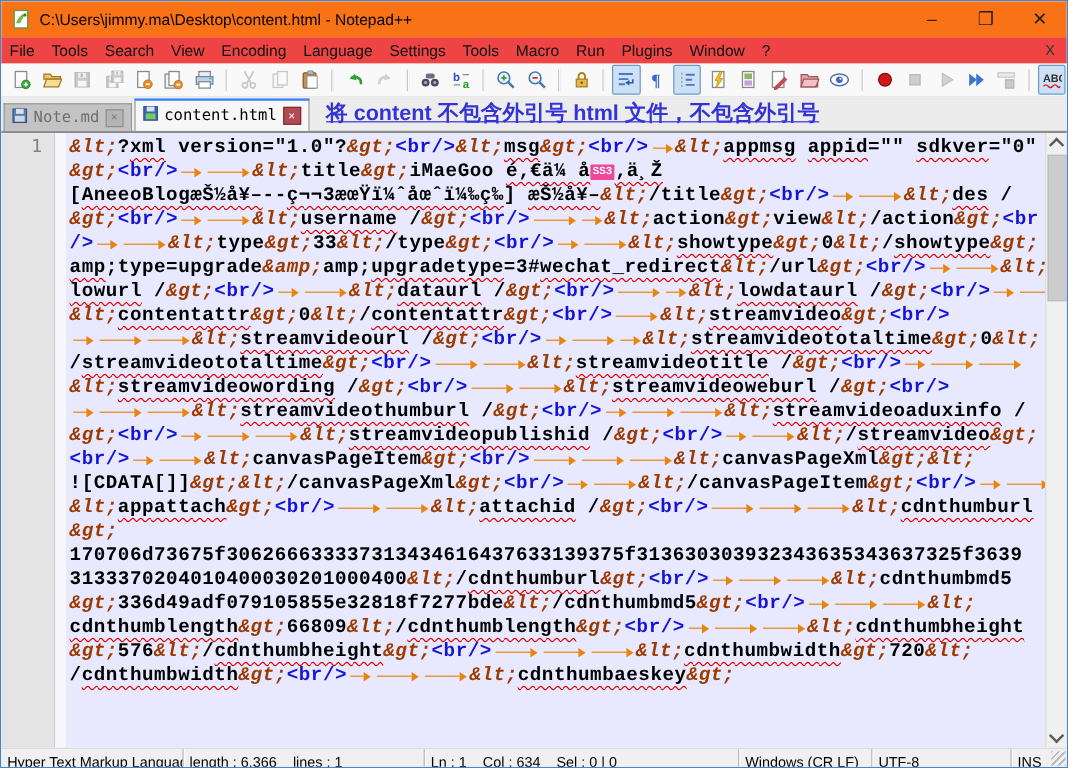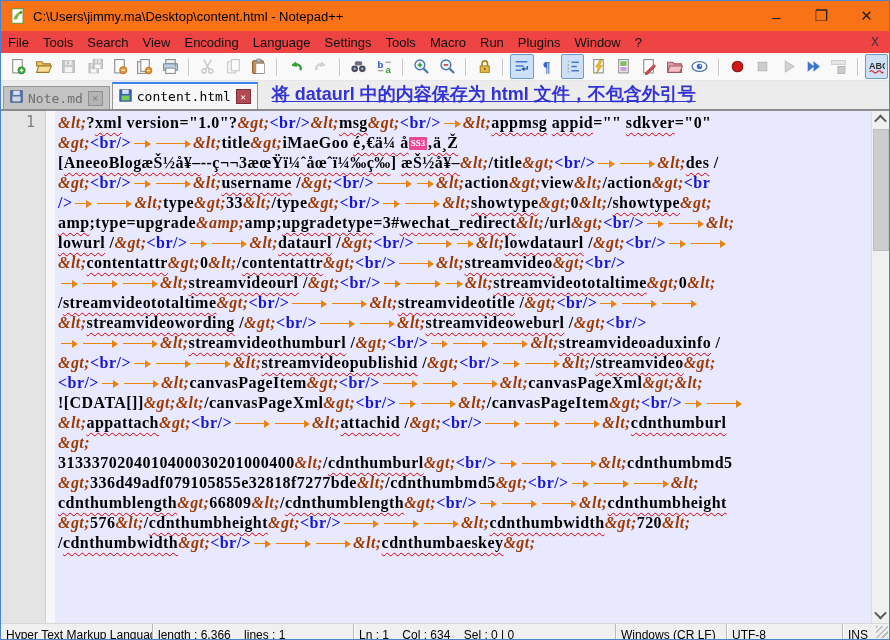--- a/index.html
+++ b/index.html
@@ -32,21 +32,21 @@
         background:#b4b4b4;color:#7a7a7a;border:1px solid #8f8f8f;}
   .tab.active .tabx{background:#b24a52;color:#fff;border-color:#7e2e36;}
   #tabnote{margin:0 0 3px 14px;font-size:18px;font-weight:bold;color:#3434d6;text-decoration:underline;white-space:nowrap;}
 
   
   #editor{position:relative;height:512px;display:flex;background:#e8e8ff;overflow:hidden;}
   #gutter{width:45px;background:#e4e4e4;border-right:1px solid #cfcfcf;flex:0 0 auto;
           font-family:"DejaVu Sans Mono",monospace;font-size:15px;color:#808080;text-align:right;padding:2px 10px 0 0;box-sizing:border-box;}
   #margin2{width:9px;background:#f6f6fb;flex:0 0 auto;}
   #textarea{flex:1 1 auto;padding:2px 0 0 3px;overflow:hidden;}
-  .erow{height:20px;line-height:20px;white-space:pre;font-family:Liberation Serif, serif;
+  .erow{height:20px;line-height:20px;white-space:pre;font-family:Liberation Mono, monospace;
         font-size:16px;font-weight:700;letter-spacing:.45px;color:#000;}
   .sg-e{color:#9c3a00;font-style:italic;}
   .sg-b{color:#1515d8;}
   .sg-m{text-decoration:underline wavy #e00000 1px;text-underline-offset:4px;text-decoration-skip-ink:none;}
   .sg-k{display:inline-block;background:#ec4899;color:#fff;font-size:9px;font-weight:bold;letter-spacing:0;
         line-height:13px;height:13px;padding:0 2px;vertical-align:2px;border-radius:1px;}
   .ar{position:relative;display:inline-block;height:18px;vertical-align:top;}
   .ar.a1{width:22px;} .ar.a2{width:40px;}
   .ar::before{content:"";position:absolute;left:3px;right:8px;top:10px;border-top:1.5px solid #e8840c;}
   .ar::after{content:"";position:absolute;right:2px;top:7px;border-left:6px solid #e8840c;border-top:4px solid transparent;border-bottom:4px solid transparent;}
@@ -340,21 +340,21 @@
       </span>
       <span class="tab active">
         <span><svg width="13" height="13" viewBox="0 0 16 16">
             <rect x="1" y="1" width="14" height="14" fill="#3a66b8" stroke="#2a4a80"></rect>
             <rect x="4" y="1" width="8" height="5" fill="#d8e2ee"></rect>
             <rect x="3" y="8" width="10" height="6" fill="#7ac858"></rect>
           </svg></span>
         <span>content.html</span>
         <span class="tabx">✕</span>
       </span>
-      <span id="tabnote">将 dataurl 中的内容保存为 html 文件，不包含外引号</span>
+      <span id="tabnote">将 content 不包含外引号 html 文件，不包含外引号</span>
   </div>
 
   <div id="editor">
     <div id="gutter">
       <div>1</div>
     </div>
     <div id="margin2"></div>
     <div id="textarea">
         <div class="erow"><span class="sg-e">&amp;lt;</span><span class="sg-t">?</span><span class="sg-m">xml</span><span class="sg-t"> version="1.0"?</span><span class="sg-e">&amp;gt;</span><span class="sg-b">&lt;br/&gt;</span><span class="sg-e">&amp;lt;</span><span class="sg-m">msg</span><span class="sg-e">&amp;gt;</span><span class="sg-b">&lt;br/&gt;</span><span class="ar a1"></span><span class="sg-e">&amp;lt;</span><span class="sg-m">appmsg</span><span class="sg-t"> </span><span class="sg-m">appid</span><span class="sg-t">="" </span><span class="sg-m">sdkver</span><span class="sg-t">="0"</span></div>
         <div class="erow"><span class="sg-e">&amp;gt;</span><span class="sg-b">&lt;br/&gt;</span><span class="ar a1"></span><span class="ar a2"></span><span class="sg-e">&amp;lt;</span><span class="sg-t">title</span><span class="sg-e">&amp;gt;</span><span class="sg-t">iMaeGoo </span><span class="sg-m">é‚€ä¼ å</span><span class="sg-k">SS3</span><span class="sg-m">‚ä¸Ž</span></div>
@@ -366,20 +366,21 @@
         <div class="erow"><span class="sg-e">&amp;lt;</span><span class="sg-m">contentattr</span><span class="sg-e">&amp;gt;</span><span class="sg-t">0</span><span class="sg-e">&amp;lt;</span><span class="sg-t">/</span><span class="sg-m">contentattr</span><span class="sg-e">&amp;gt;</span><span class="sg-b">&lt;br/&gt;</span><span class="ar a2"></span><span class="sg-e">&amp;lt;</span><span class="sg-m">streamvideo</span><span class="sg-e">&amp;gt;</span><span class="sg-b">&lt;br/&gt;</span></div>
         <div class="erow"><span class="ar a1"></span><span class="ar a2"></span><span class="ar a2"></span><span class="sg-e">&amp;lt;</span><span class="sg-m">streamvideourl</span><span class="sg-t"> /</span><span class="sg-e">&amp;gt;</span><span class="sg-b">&lt;br/&gt;</span><span class="ar a1"></span><span class="ar a2"></span><span class="ar a1"></span><span class="sg-e">&amp;lt;</span><span class="sg-m">streamvideototaltime</span><span class="sg-e">&amp;gt;</span><span class="sg-t">0</span><span class="sg-e">&amp;lt;</span></div>
         <div class="erow"><span class="sg-t">/</span><span class="sg-m">streamvideototaltime</span><span class="sg-e">&amp;gt;</span><span class="sg-b">&lt;br/&gt;</span><span class="ar a2"></span><span class="ar a2"></span><span class="sg-e">&amp;lt;</span><span class="sg-m">streamvideotitle</span><span class="sg-t"> /</span><span class="sg-e">&amp;gt;</span><span class="sg-b">&lt;br/&gt;</span><span class="ar a1"></span><span class="ar a2"></span><span class="ar a2"></span></div>
         <div class="erow"><span class="sg-e">&amp;lt;</span><span class="sg-m">streamvideowording</span><span class="sg-t"> /</span><span class="sg-e">&amp;gt;</span><span class="sg-b">&lt;br/&gt;</span><span class="ar a2"></span><span class="ar a2"></span><span class="sg-e">&amp;lt;</span><span class="sg-m">streamvideoweburl</span><span class="sg-t"> /</span><span class="sg-e">&amp;gt;</span><span class="sg-b">&lt;br/&gt;</span></div>
         <div class="erow"><span class="ar a1"></span><span class="ar a2"></span><span class="ar a2"></span><span class="sg-e">&amp;lt;</span><span class="sg-m">streamvideothumburl</span><span class="sg-t"> /</span><span class="sg-e">&amp;gt;</span><span class="sg-b">&lt;br/&gt;</span><span class="ar a1"></span><span class="ar a2"></span><span class="ar a2"></span><span class="sg-e">&amp;lt;</span><span class="sg-m">streamvideoaduxinfo</span><span class="sg-t"> /</span></div>
         <div class="erow"><span class="sg-e">&amp;gt;</span><span class="sg-b">&lt;br/&gt;</span><span class="ar a1"></span><span class="ar a2"></span><span class="ar a2"></span><span class="sg-e">&amp;lt;</span><span class="sg-m">streamvideopublishid</span><span class="sg-t"> /</span><span class="sg-e">&amp;gt;</span><span class="sg-b">&lt;br/&gt;</span><span class="ar a1"></span><span class="ar a2"></span><span class="sg-e">&amp;lt;</span><span class="sg-t">/</span><span class="sg-m">streamvideo</span><span class="sg-e">&amp;gt;</span></div>
         <div class="erow"><span class="sg-b">&lt;br/&gt;</span><span class="ar a1"></span><span class="ar a2"></span><span class="sg-e">&amp;lt;</span><span class="sg-t">canvasPageItem</span><span class="sg-e">&amp;gt;</span><span class="sg-b">&lt;br/&gt;</span><span class="ar a2"></span><span class="ar a2"></span><span class="ar a2"></span><span class="sg-e">&amp;lt;</span><span class="sg-t">canvasPageXml</span><span class="sg-e">&amp;gt;</span><span class="sg-e">&amp;lt;</span></div>
         <div class="erow"><span class="sg-t">![CDATA[]]</span><span class="sg-e">&amp;gt;</span><span class="sg-e">&amp;lt;</span><span class="sg-t">/canvasPageXml</span><span class="sg-e">&amp;gt;</span><span class="sg-b">&lt;br/&gt;</span><span class="ar a1"></span><span class="ar a2"></span><span class="sg-e">&amp;lt;</span><span class="sg-t">/canvasPageItem</span><span class="sg-e">&amp;gt;</span><span class="sg-b">&lt;br/&gt;</span><span class="ar a1"></span><span class="ar a2"></span></div>
         <div class="erow"><span class="sg-e">&amp;lt;</span><span class="sg-m">appattach</span><span class="sg-e">&amp;gt;</span><span class="sg-b">&lt;br/&gt;</span><span class="ar a2"></span><span class="ar a2"></span><span class="sg-e">&amp;lt;</span><span class="sg-m">attachid</span><span class="sg-t"> /</span><span class="sg-e">&amp;gt;</span><span class="sg-b">&lt;br/&gt;</span><span class="ar a2"></span><span class="ar a2"></span><span class="ar a2"></span><span class="sg-e">&amp;lt;</span><span class="sg-m">cdnthumburl</span></div>
         <div class="erow"><span class="sg-e">&amp;gt;</span></div>
+        <div class="erow"><span class="sg-t">170706d73675f306266633337313434616437633139375f313630303932343635343637325f3639</span></div>
         <div class="erow"><span class="sg-t">3133370204010400030201000400</span><span class="sg-e">&amp;lt;</span><span class="sg-t">/</span><span class="sg-m">cdnthumburl</span><span class="sg-e">&amp;gt;</span><span class="sg-b">&lt;br/&gt;</span><span class="ar a1"></span><span class="ar a2"></span><span class="ar a2"></span><span class="sg-e">&amp;lt;</span><span class="sg-t">cdnthumbmd5</span></div>
         <div class="erow"><span class="sg-e">&amp;gt;</span><span class="sg-t">336d49adf079105855e32818f7277bde</span><span class="sg-e">&amp;lt;</span><span class="sg-t">/cdnthumbmd5</span><span class="sg-e">&amp;gt;</span><span class="sg-b">&lt;br/&gt;</span><span class="ar a1"></span><span class="ar a2"></span><span class="ar a2"></span><span class="sg-e">&amp;lt;</span></div>
         <div class="erow"><span class="sg-m">cdnthumblength</span><span class="sg-e">&amp;gt;</span><span class="sg-t">66809</span><span class="sg-e">&amp;lt;</span><span class="sg-t">/</span><span class="sg-m">cdnthumblength</span><span class="sg-e">&amp;gt;</span><span class="sg-b">&lt;br/&gt;</span><span class="ar a1"></span><span class="ar a2"></span><span class="ar a2"></span><span class="sg-e">&amp;lt;</span><span class="sg-m">cdnthumbheight</span></div>
         <div class="erow"><span class="sg-e">&amp;gt;</span><span class="sg-t">576</span><span class="sg-e">&amp;lt;</span><span class="sg-t">/</span><span class="sg-m">cdnthumbheight</span><span class="sg-e">&amp;gt;</span><span class="sg-b">&lt;br/&gt;</span><span class="ar a2"></span><span class="ar a2"></span><span class="ar a2"></span><span class="sg-e">&amp;lt;</span><span class="sg-m">cdnthumbwidth</span><span class="sg-e">&amp;gt;</span><span class="sg-t">720</span><span class="sg-e">&amp;lt;</span></div>
         <div class="erow"><span class="sg-t">/</span><span class="sg-m">cdnthumbwidth</span><span class="sg-e">&amp;gt;</span><span class="sg-b">&lt;br/&gt;</span><span class="ar a1"></span><span class="ar a2"></span><span class="ar a2"></span><span class="sg-e">&amp;lt;</span><span class="sg-m">cdnthumbaeskey</span><span class="sg-e">&amp;gt;</span></div>
       </div>
     <div id="vscroll">
       <div class="sbtn" id="sb-up">
           <span class="chev"></span>
         </div>

